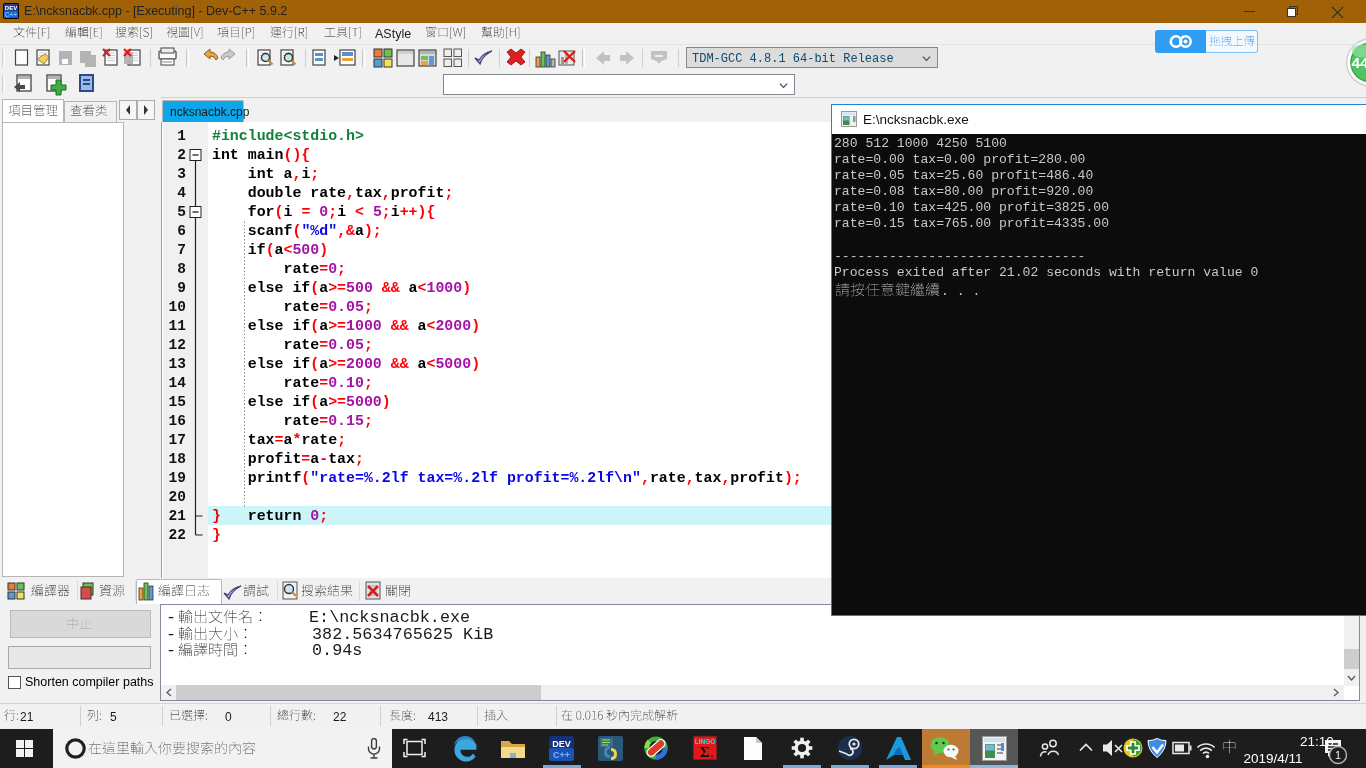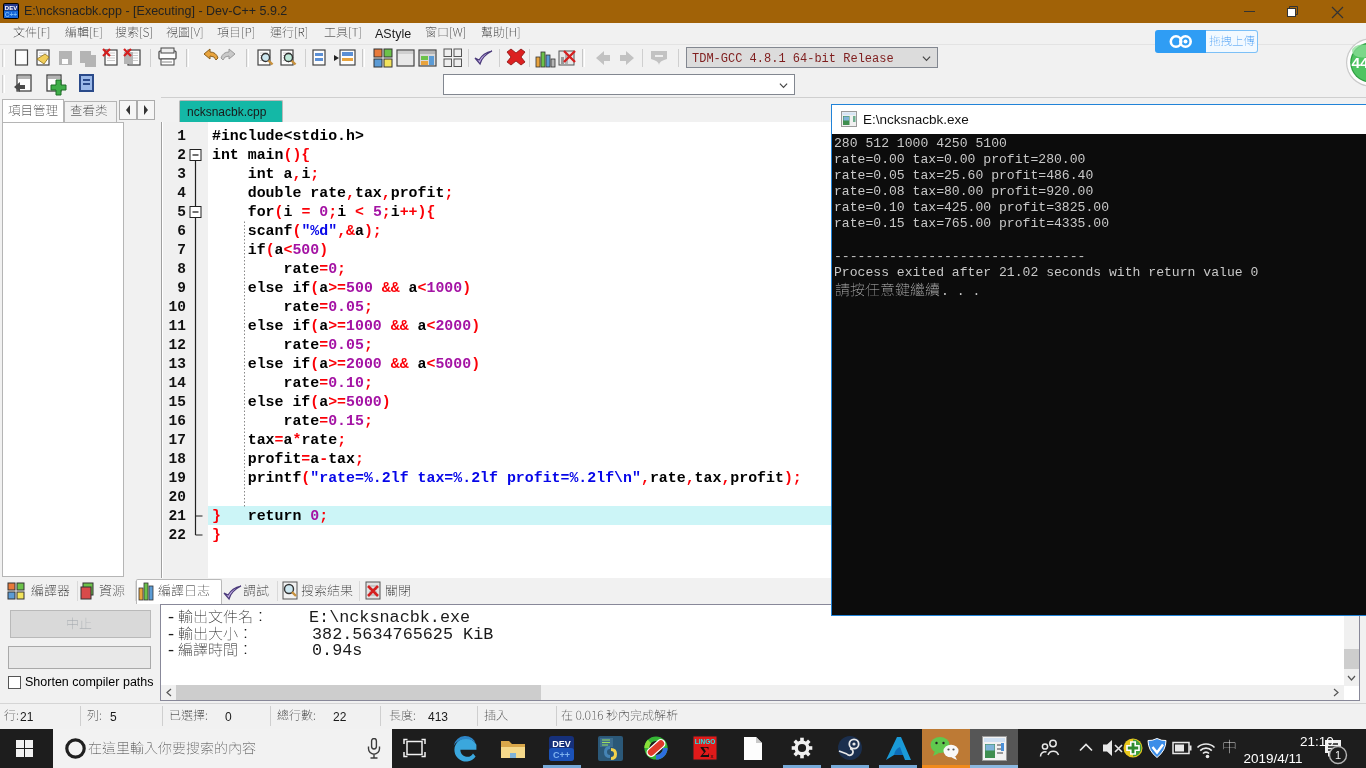--- a/index.html
+++ b/index.html
@@ -2,33 +2,33 @@
 <html><head><meta charset="utf-8"><style>
 *{margin:0;padding:0;box-sizing:border-box}
 html,body{width:1366px;height:768px;overflow:hidden;background:#fff;font-family:"Liberation Sans",sans-serif}
 .a{position:absolute}
 svg.ic{position:absolute}
 #titlebar{left:0;top:0;width:1366px;height:25px;background:#a16207}
 #menubar{left:0;top:23px;width:1366px;height:21px;background:#f1f1f1}
 #tbar1{left:0;top:44px;width:1366px;height:26px;background:#f1f1f1;border-top:1px solid #e3e3e3}
 #tbar2{left:0;top:70px;width:1366px;height:27px;background:#f1f1f1}
 #mainarea{left:0;top:97px;width:1366px;height:481px;background:#f1f1f1}
-.combo{border:1px solid #828790;background:#fff;font-family:"Liberation Mono",monospace;color:#7f1d1d}
+.combo{border:1px solid #828790;background:#fff;font-family:"Liberation Mono",monospace;color:#0c4a6e}
 .cav{position:absolute;right:6px;top:6px;width:9px;height:9px}
 .sep1{position:absolute;top:3px;width:1px;height:20px;background:#d9d9d9}
 #edittabs{position:absolute;left:161px;top:0;right:0;height:25px;background:#f1f1f1;border-top:1px solid #cfcfcf}
 #edwrap{position:absolute;left:161px;top:25px;right:9px;bottom:0;background:#fff;border-left:1px solid #a0a0a0}
 #gutter{position:absolute;left:1px;top:0;width:45px;bottom:0;background:#f0f0f0}
 #lnum{position:absolute;left:0;top:4.5px;width:24px;text-align:right;font-family:"Liberation Mono",monospace;font-weight:bold;font-size:14.5px;line-height:19px;color:#111}
 #code{position:absolute;left:50px;top:4.5px;font-family:"Liberation Mono",monospace;font-size:14.9px;line-height:19px;color:#000;letter-spacing:0;white-space:pre;font-weight:bold}
 #code .k{font-weight:bold}
 #code .o{color:#fb0007;font-weight:bold}
 #code .n{color:#a413a4}
 #code .s{color:#0606e8;font-weight:bold}
-#code .g{color:#000000}
+#code .g{color:#15803d}
 #curline{position:absolute;left:46px;top:383.5px;right:0;height:19px;background:#ccf5f7}
 #btabs{left:0;top:578px;width:1366px;height:26px;background:#f1f1f1}
 .btab{position:absolute;top:4px;height:22px;border:1px solid #b9b9b9;border-bottom:none;border-radius:2px 2px 0 0;background:#f1f1f1}
 #bpanel{left:0;top:604px;width:1366px;height:99px;background:#f1f1f1}
 #logarea{position:absolute;left:160px;top:0;width:1200px;height:97px;border:1px solid #889;background:#fff}
 .logline{position:absolute;font-family:"Liberation Mono",monospace;font-size:16.8px;color:#1a1a1a;white-space:pre}
 #statusbar{left:0;top:703px;width:1366px;height:26px;background:#f1f1f1;border-top:1px solid #d5d5d5;font-size:12px;color:#1a1a1a}
 .stdiv{position:absolute;top:2px;width:1px;height:20px;background:#cfcfcf}
 #taskbar{left:0;top:729px;width:1366px;height:39px;background:#1d1d1d}
 #console{left:831px;top:104px;width:535px;height:512px;border:1px solid #2183d8;border-right:none;background:#0c0c0c}
@@ -242,21 +242,21 @@
  <div class="a" style="left:119px;top:3px;width:18px;height:20px;background:#f5f5f5;border:1px solid #ababab"><svg width="16" height="18">
         <path d="M10 4 L6 9 L10 14 Z" fill="#333"></path>
       </svg></div>
  <div class="a" style="left:137px;top:3px;width:18px;height:20px;background:#f5f5f5;border:1px solid #ababab"><svg width="16" height="18">
         <path d="M6 4 L10 9 L6 14 Z" fill="#333"></path>
       </svg></div>
 
  <div class="a" style="left:2px;top:25px;width:122px;height:455px;background:#fff;border:1px solid #b5b5b5"></div>
 
  <div class="a" id="edittabs">
-   <div class="a" style="left:18px;top:2px;width:104px;height:23px;background:#14b8a6;border:1px solid #b9b9b9;border-bottom:none;border-radius:2px 2px 0 0">
+   <div class="a" style="left:1px;top:2px;width:82px;height:23px;background:#0ea5e9;border:1px solid #b9b9b9;border-bottom:none;border-radius:2px 2px 0 0">
         <div class="a" style="left:7px;top:4px;font-size:12px;color:#1a1a1a">ncksnacbk.cpp</div>
       </div>
  </div>
 
  <div class="a" id="edwrap">
   <div class="a" id="curline"></div>
   <div class="a" id="gutter"></div>
   <svg class="ic" style="left:0;top:1px" width="90" height="456" viewBox="0 0 90 456">
    <path d="M33.5 37.5 V412 M33.5 393 H40.5 M33.5 412 H40.5" stroke="#222" fill="none" stroke-width="1.2"></path>
    <line x1="82.5" y1="98.5" x2="82.5" y2="383.5" stroke="#888" stroke-width="1" stroke-dasharray="1.5 2"></line>

